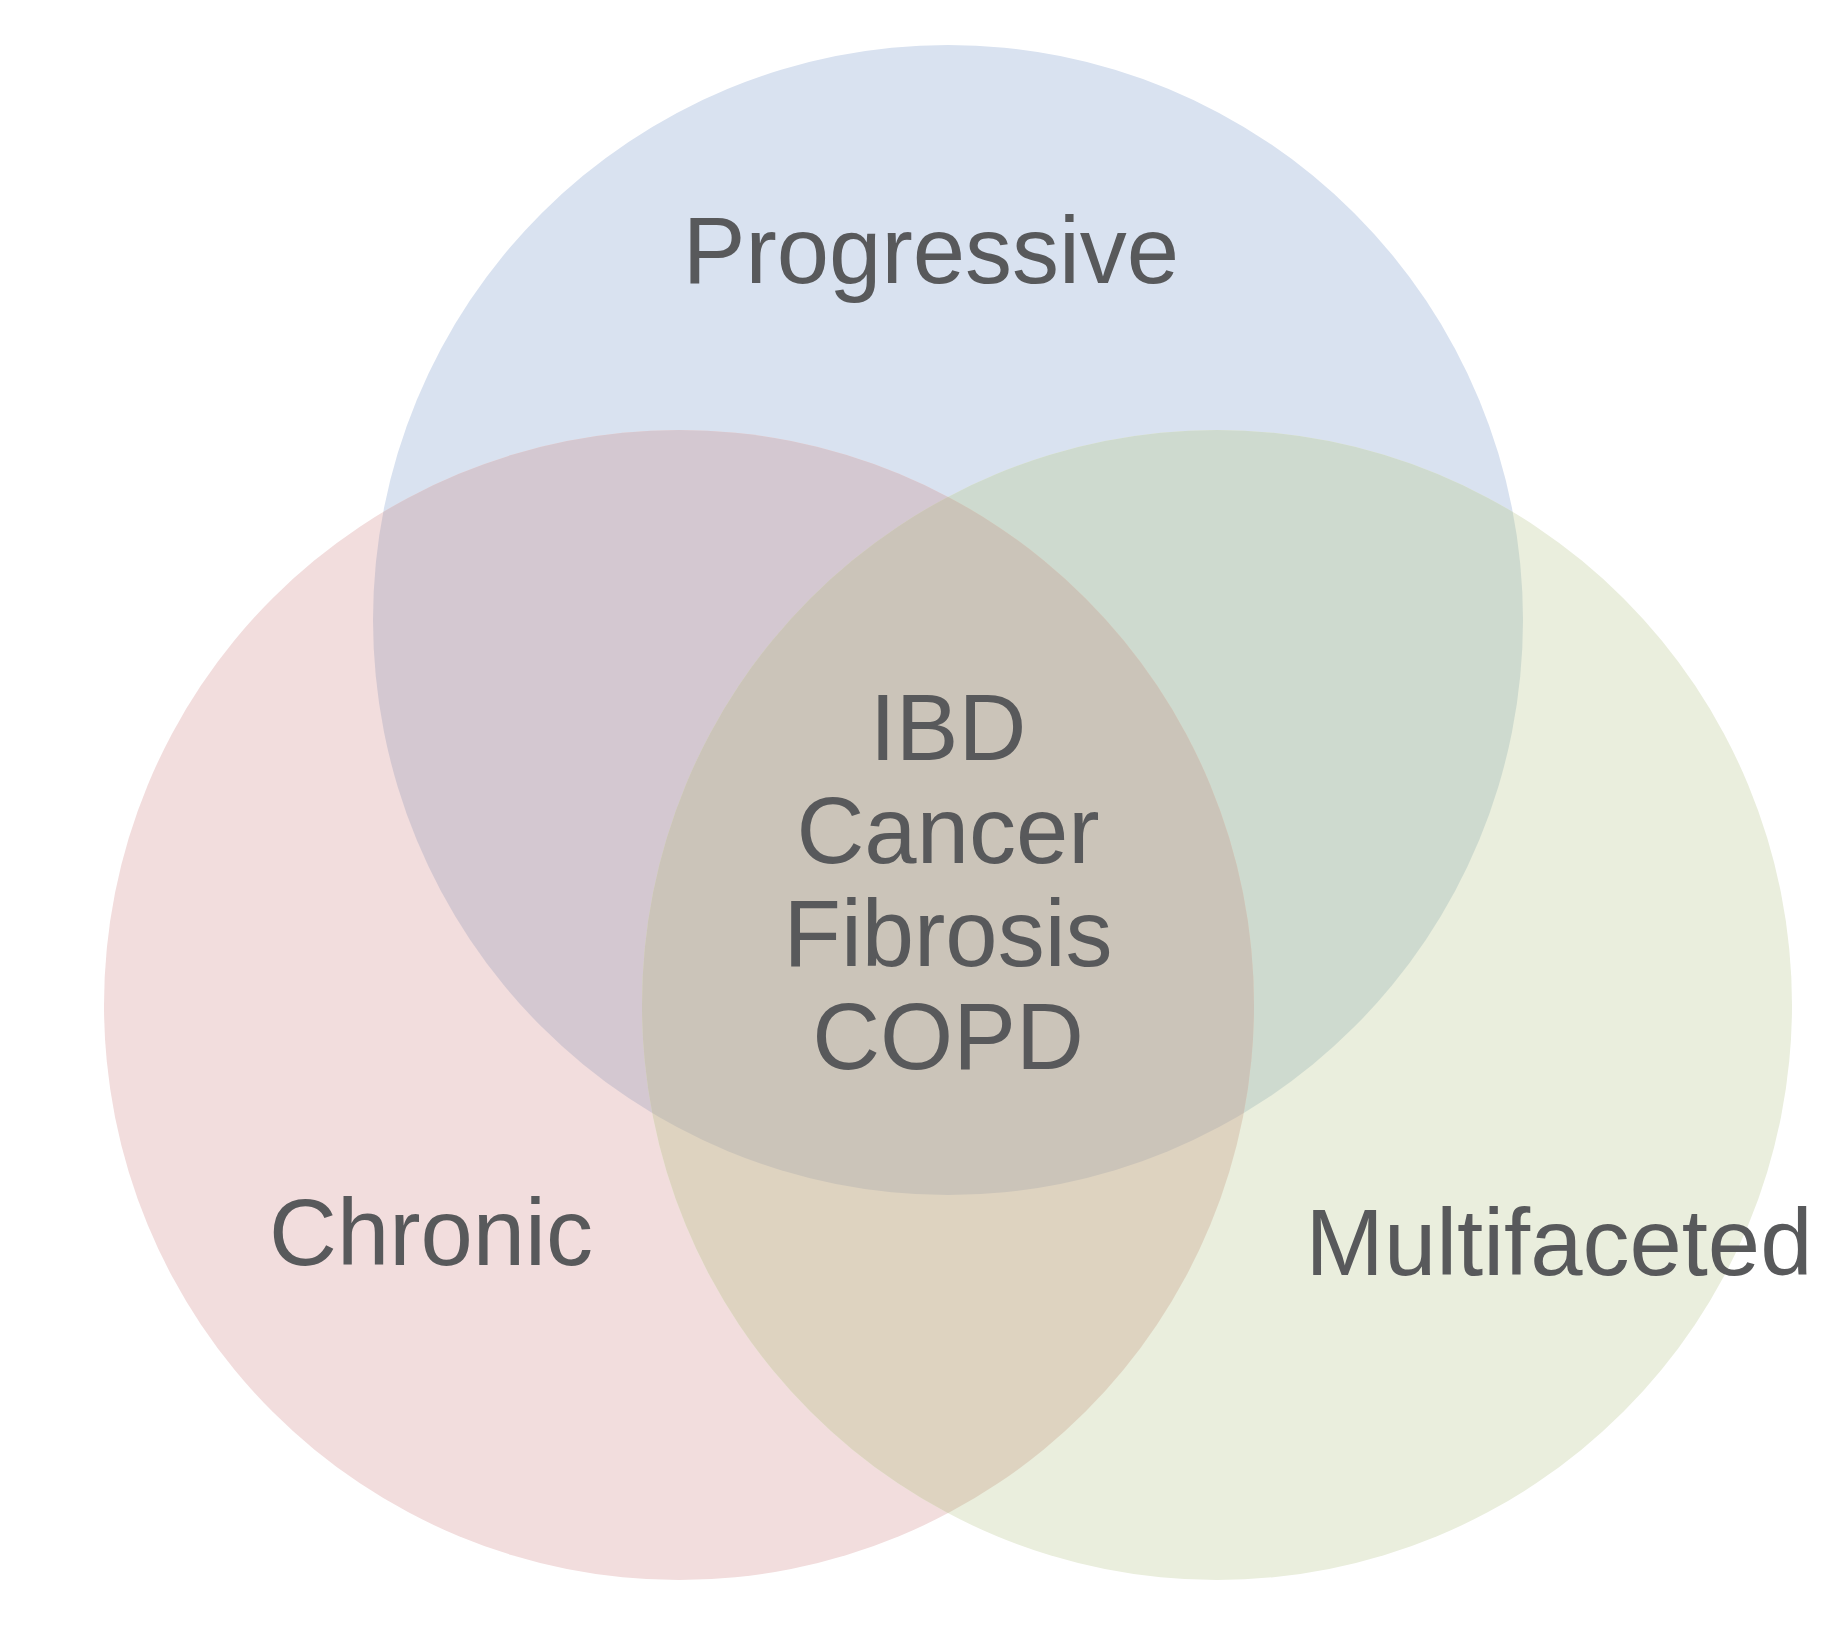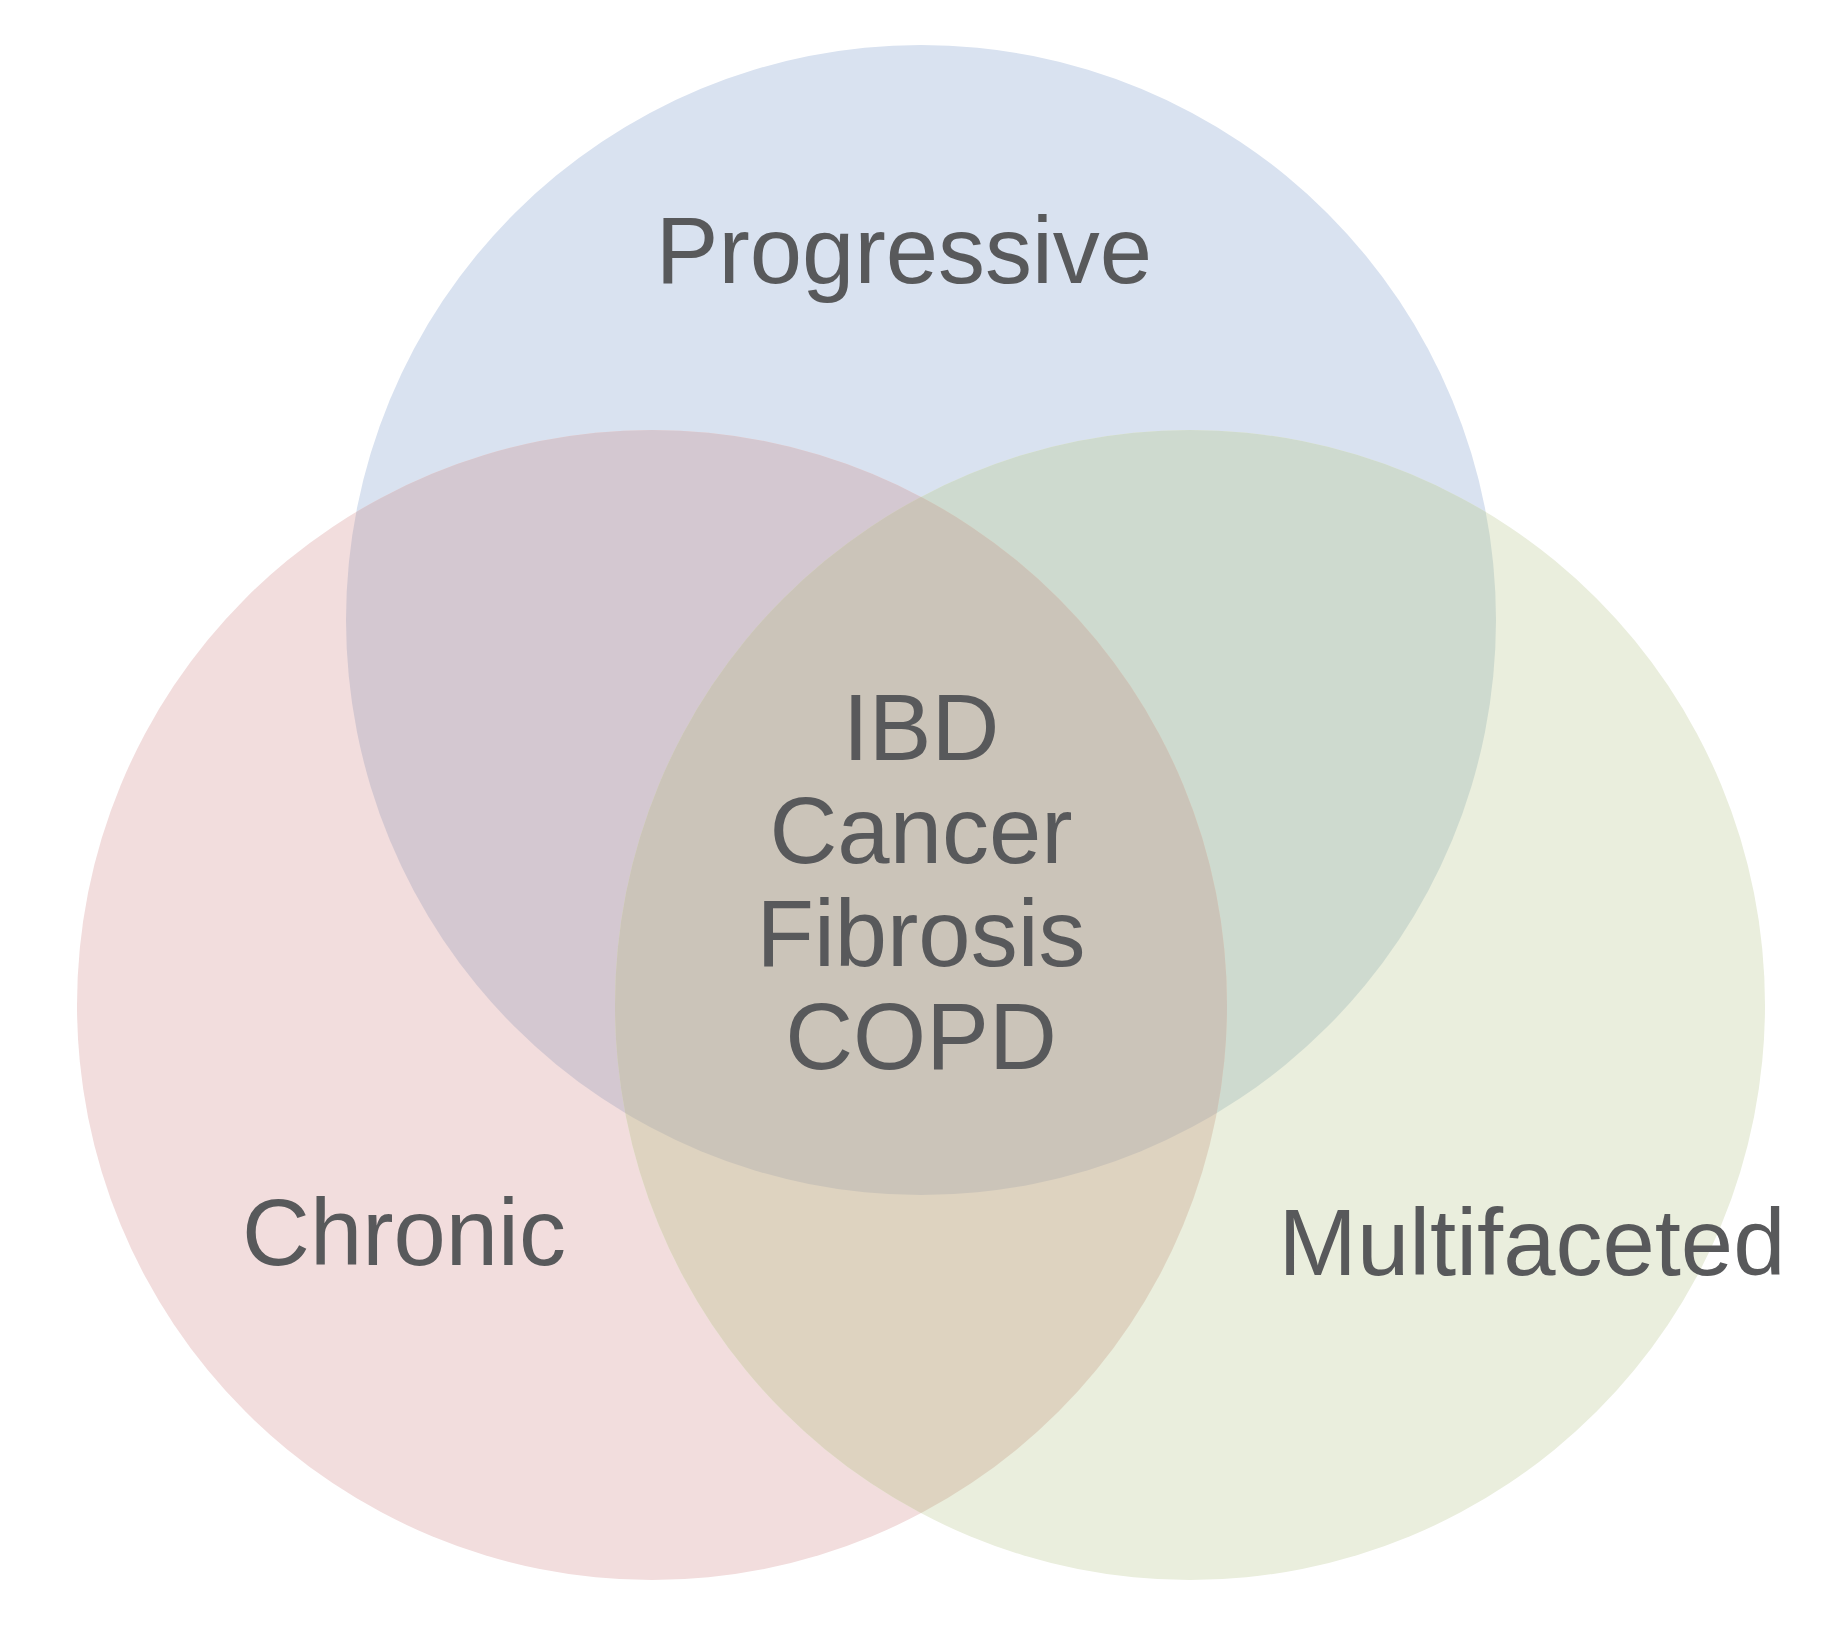--- a/index.html
+++ b/index.html
@@ -7,20 +7,21 @@
     padding: 0;
     background: #ffffff;
     width: 1842px;
     height: 1630px;
     overflow: hidden;
   }
   .venn-wrap {
     position: relative;
     width: 1592px;
     height: 1630px;
+    padding-left: 27px;
   }
   svg {
     display: block;
   }
   text {
     font-family: "Liberation Sans", "DejaVu Sans", sans-serif;
     font-size: 94px;
     fill: #58595b;
     text-anchor: middle;
   }

